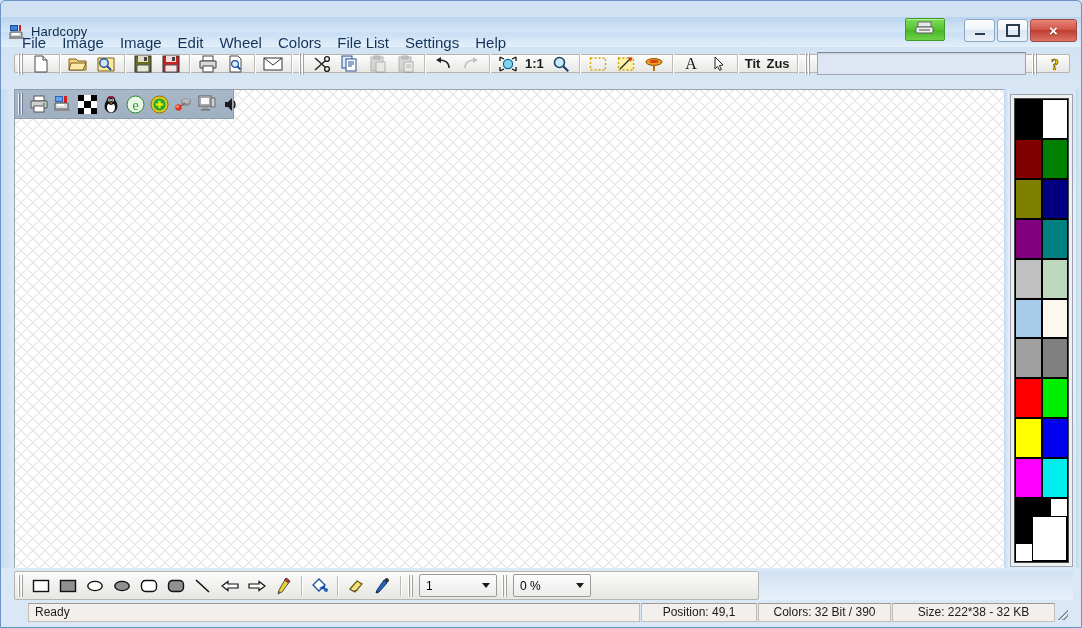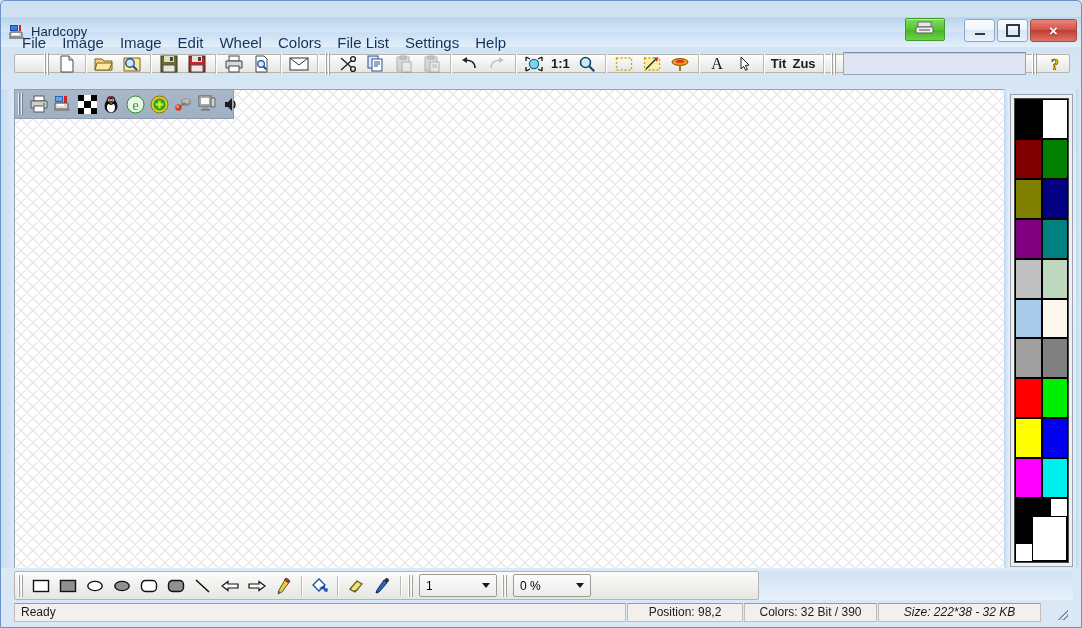--- a/index.html
+++ b/index.html
@@ -80,21 +80,20 @@
 
   
   .toolbar-main {
     position: absolute; left: 13px; top: 53px;
     width: 1056px; height: 19px;
     background: linear-gradient(to bottom,#fdfdfd 0%,#f1f1f0 50%,#e7e7e4 100%);
     border: 1px solid #b6b6ae;
     border-radius: 2px;
     display: flex; align-items: center;
     box-sizing: border-box;
-    padding-left: 26px;
   }
   .grip {
     width: 7px; height: 22px; margin: 0 3px 0 2px;
     background:
       linear-gradient(to right, transparent 1px, #fff 1px, #fff 2px, #a0a0a0 2px, #a0a0a0 3px, transparent 3px),
       linear-gradient(to right, transparent 4px, #fff 4px, #fff 5px, #a0a0a0 5px, #a0a0a0 6px, transparent 6px);
     flex: none;
   }
   .tb-btn {
     width: 26px; height: 25px;
@@ -223,24 +222,24 @@
     height: 19px;
     background:#f2efec;
     border:1px solid #c2bdb7;
     border-top-color:#9f9a95;
     box-sizing:border-box;
     display:flex; align-items:center;
     font-size:12px; color:#1c1c1c;
     padding: 0 6px;
     margin-right: 1px;
   }
-  .st-ready { flex: 0 0 612px; }
+  .st-ready { flex: 0 0 612px; margin-left: 14px; }
   .st-pos { flex: 0 0 116px; justify-content:center; }
   .st-col { flex: 0 0 133px; justify-content:center; }
-  .st-size { flex: 0 0 163px; justify-content:center;font-style:italic; }
+  .st-size { flex: 0 0 163px; justify-content:center; }
   .st-grip { flex: 1 1 auto; position:relative; background:transparent; border:none;}
   .st-grip::after{
     content:""; position:absolute; right:2px; bottom:2px; width:10px;height:10px;
     background:
       linear-gradient(135deg, transparent 45%, #8f8f8f 45%, #8f8f8f 55%, transparent 55%),
       linear-gradient(135deg, transparent 70%, #8f8f8f 70%, #8f8f8f 80%, transparent 80%);
   }
   svg { display:block; }
 </style>
 </head>
@@ -785,19 +784,19 @@
     </div>
     <span class="grip"></span>
     <div class="dd">
       <span>0 %</span>
       <span class="arr"></span>
     </div>
   </div>
 
   <div class="statusbar">
     <div class="st-panel st-ready">Ready</div>
-    <div class="st-panel st-pos">Position: 98,2</div>
+    <div class="st-panel st-pos">Position: 49,1</div>
     <div class="st-panel st-col">Colors: 32 Bit / 390</div>
     <div class="st-panel st-size">Size: 222*38  -  32 KB</div>
     <div class="st-panel st-grip"></div>
   </div>
 
 </div>
 
 </body></html>

